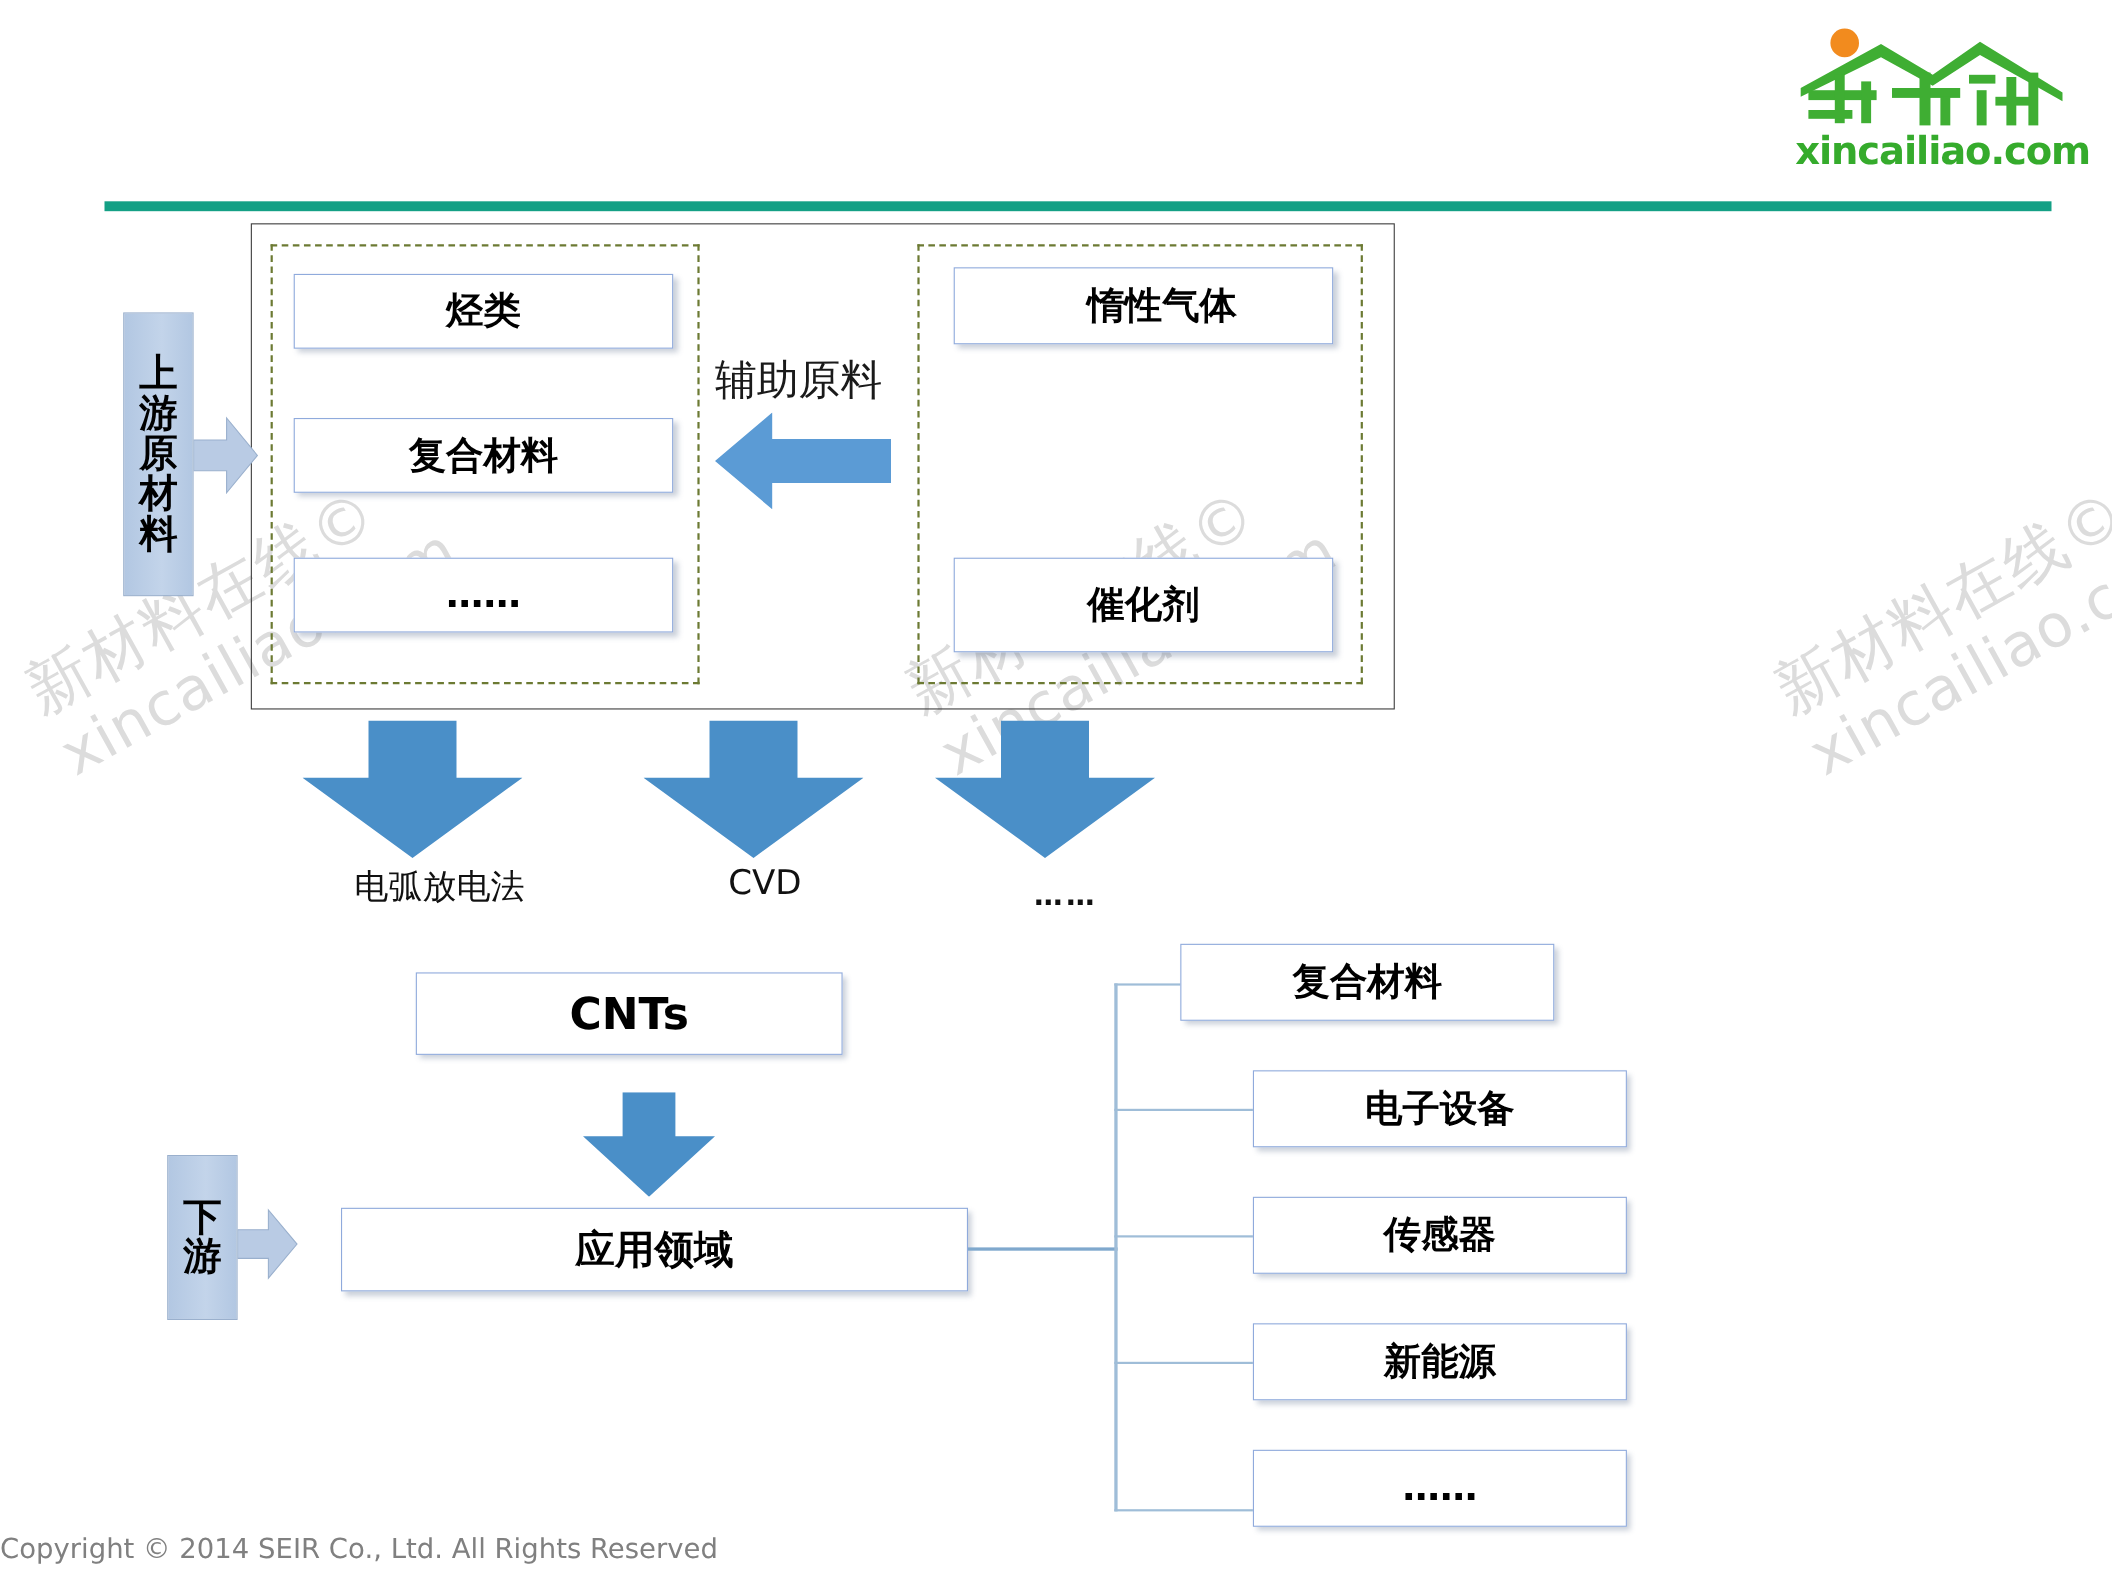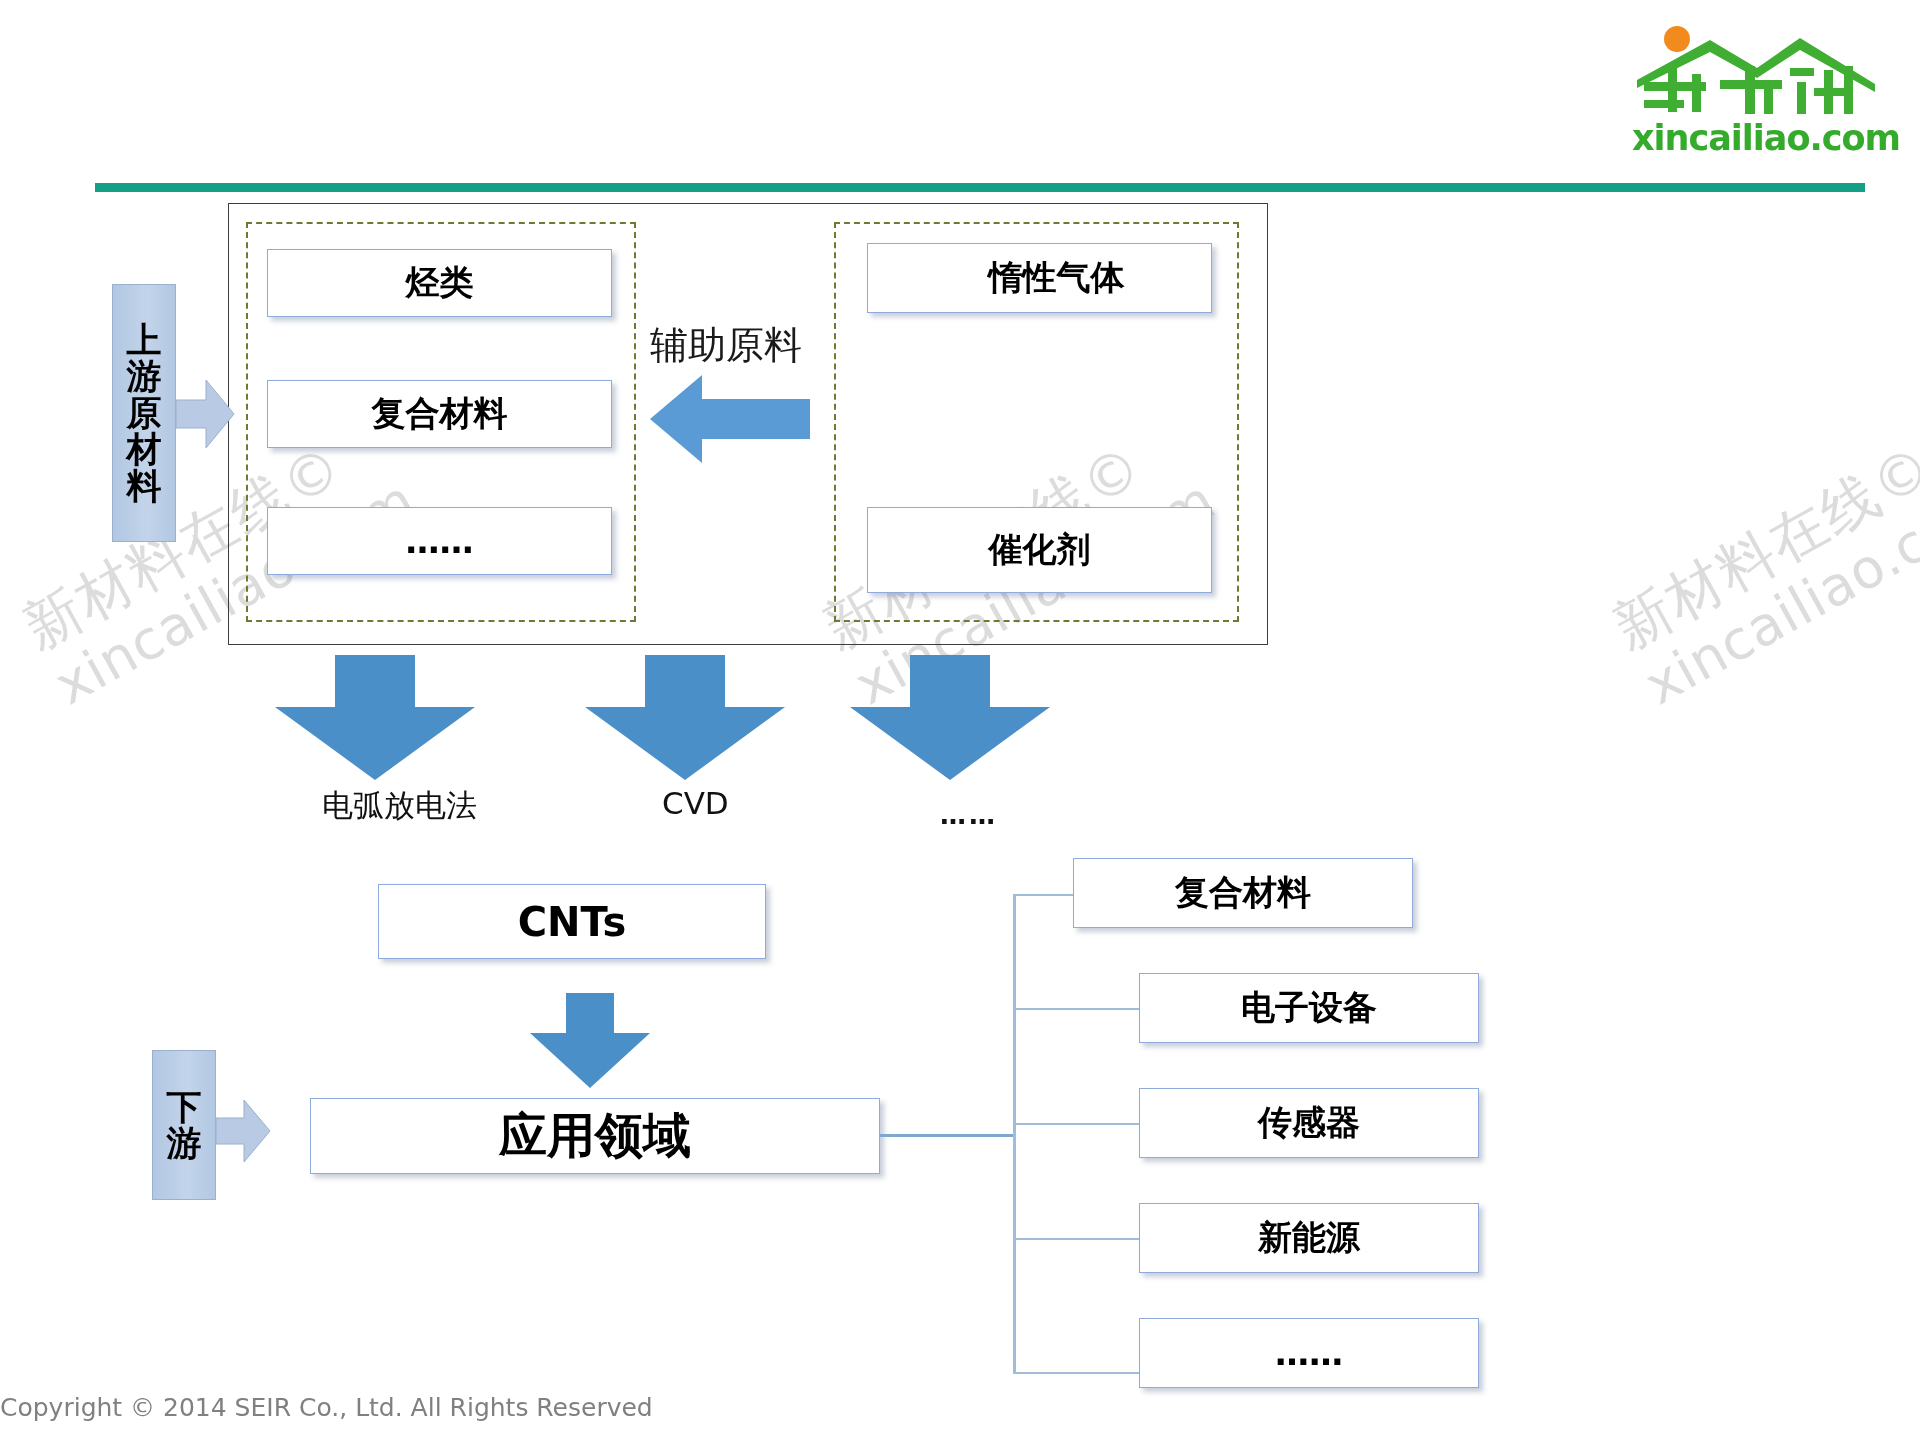--- a/index.html
+++ b/index.html
@@ -89,21 +89,21 @@
   .method-label{
     position:absolute;font-size:31px;color:#111;white-space:nowrap;
     font-family:"DejaVu Sans","Liberation Sans",sans-serif;
   }
   .m-arc{left:322px;top:785px;}
   .m-cvd{left:662px;top:785px;}
   .m-more{left:940px;top:800px;letter-spacing:3px;font-weight:bold;font-size:26px;}
 
   
   .box-cnts{left:378px;top:884px;width:388px;height:75px;font-size:40px;}
-  .box-app {left:310px;top:1098px;width:570px;height:76px;font-size:48px;}
+  .box-app {left:310px;top:1098px;width:570px;height:76px;font-size:36px;}
 
   
   .box-app-item{width:340px;height:70px;font-size:34px;}
   .app1{left:1073px;top:858px;}
   .app2{left:1139px;top:973px;}
   .app3{left:1139px;top:1088px;}
   .app4{left:1139px;top:1203px;}
   .app5{left:1139px;top:1318px;}
 
   

